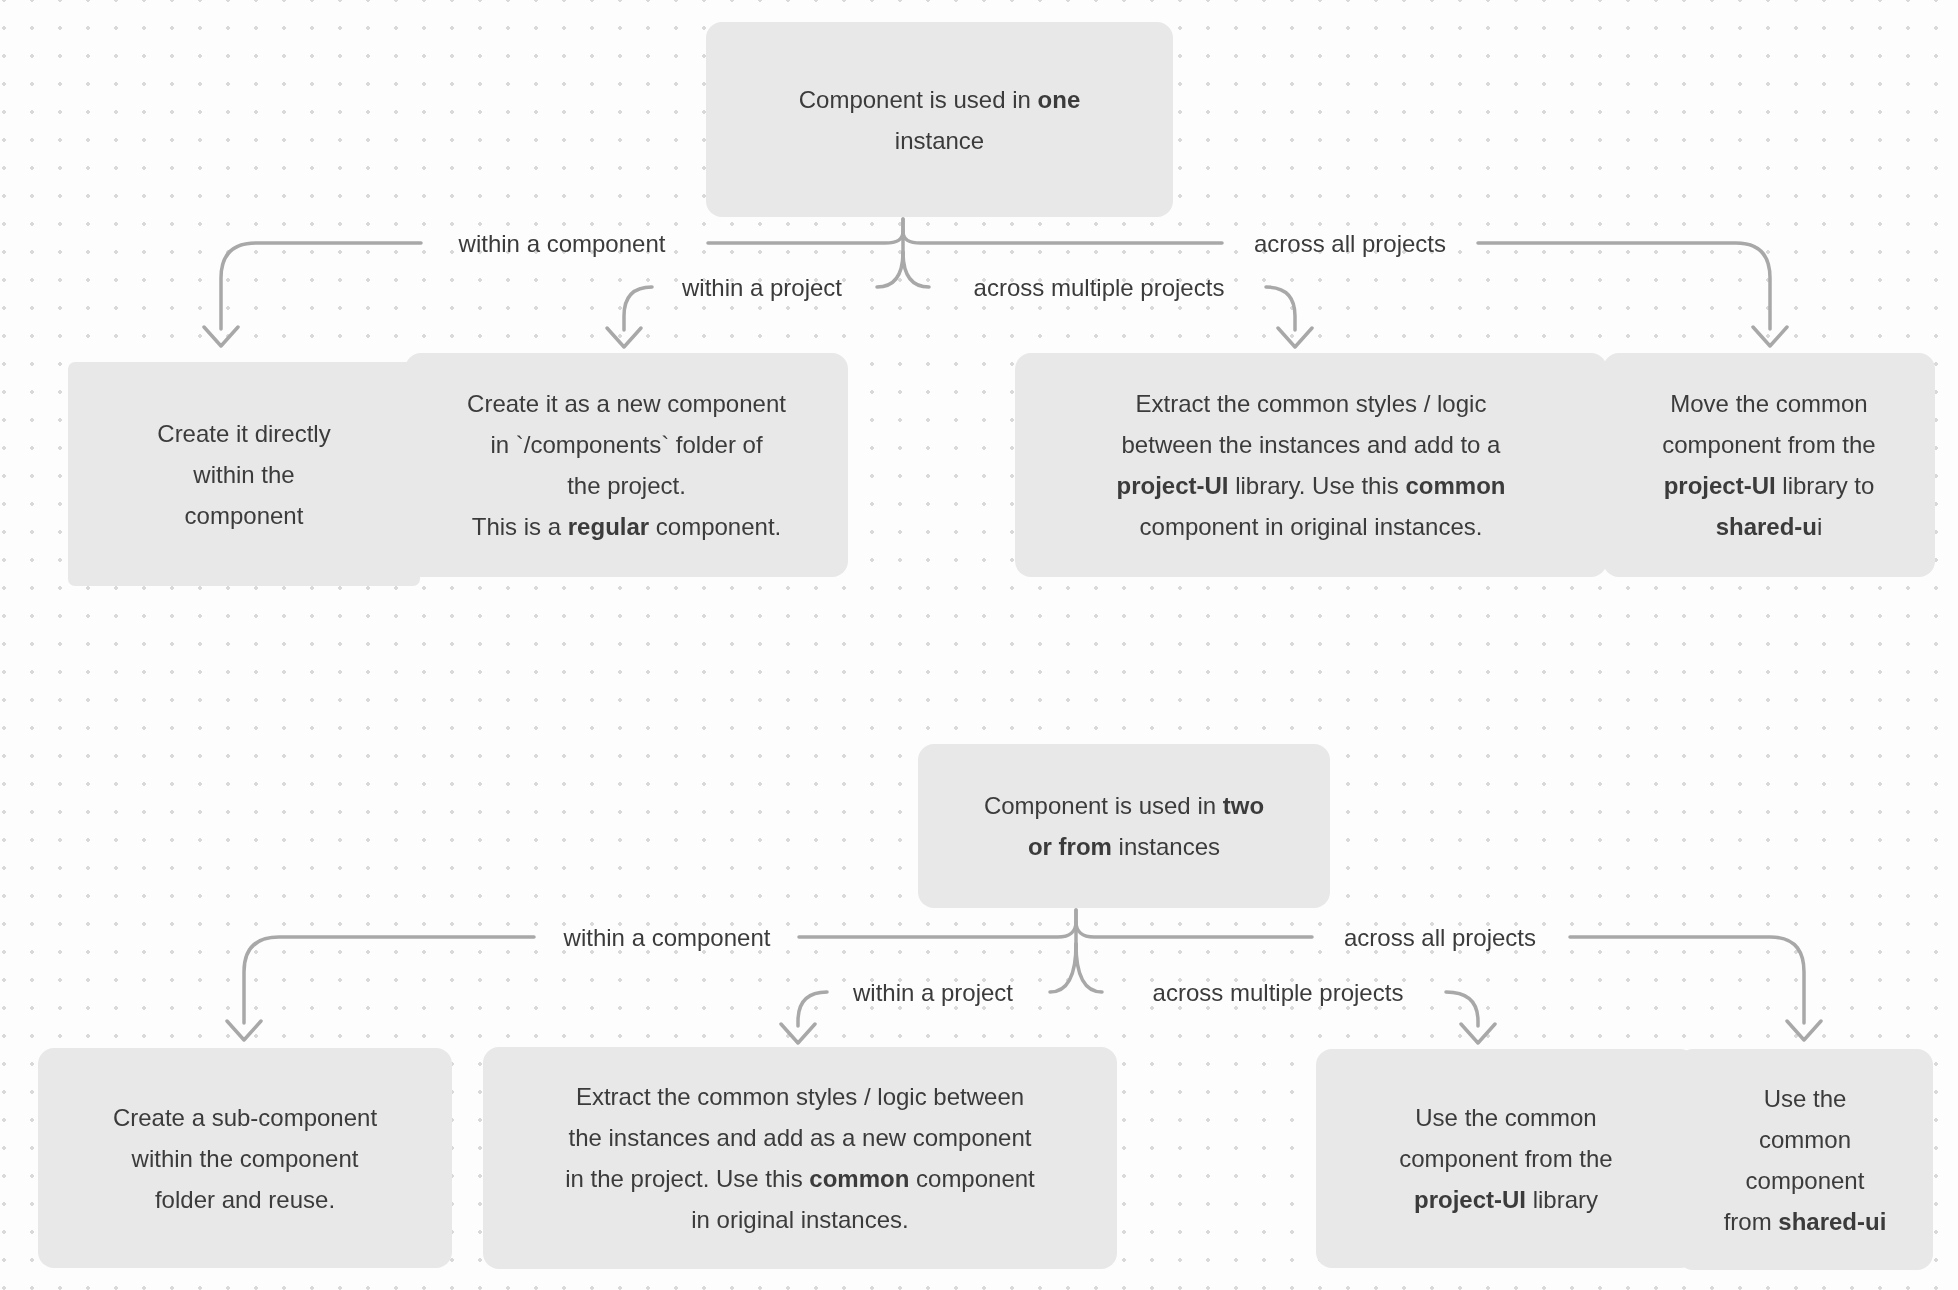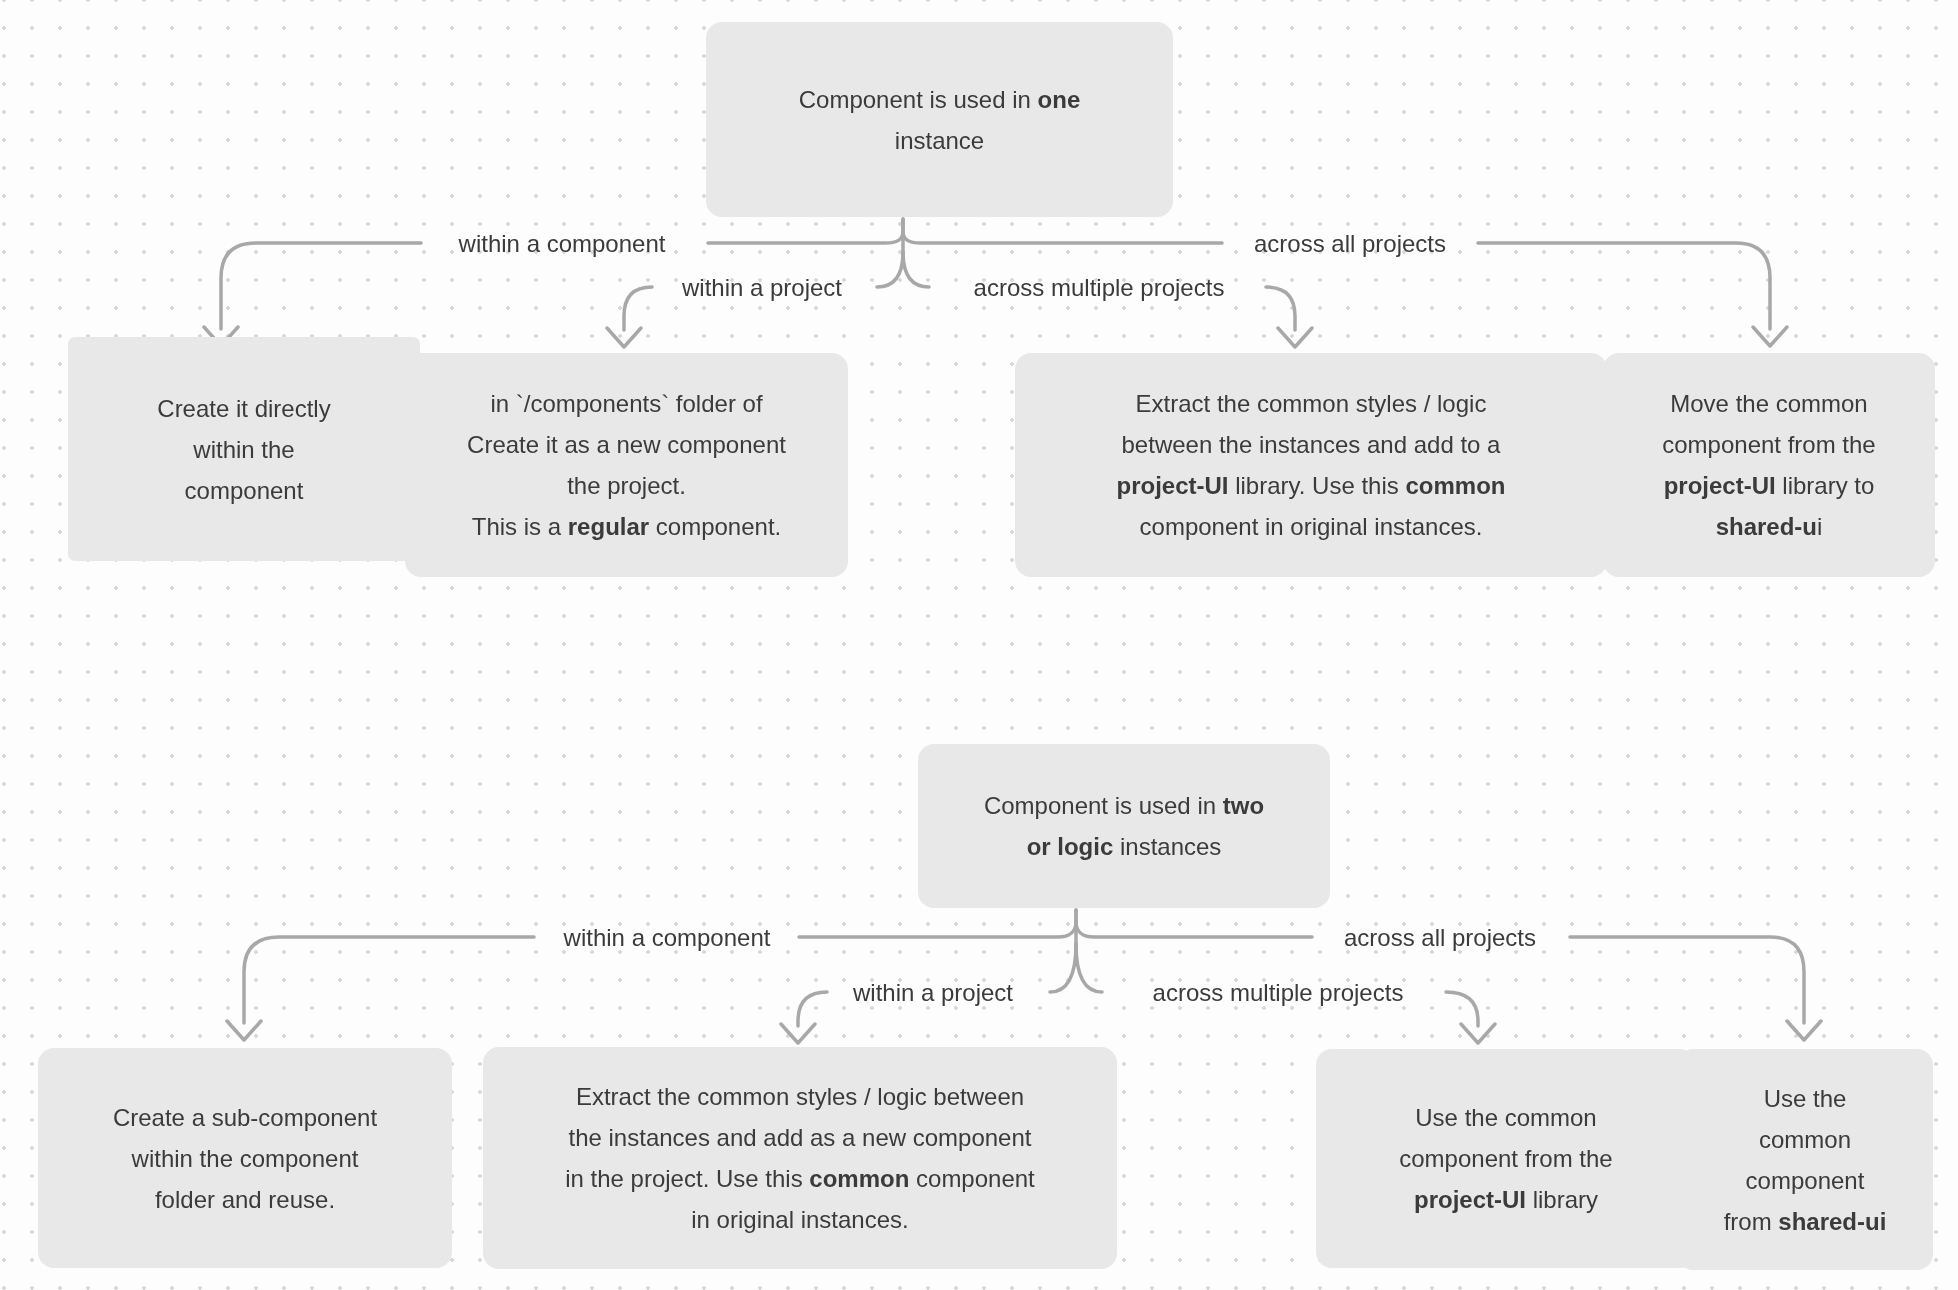--- a/index.html
+++ b/index.html
@@ -53,21 +53,21 @@
   .edge-label{
     position:absolute;
     transform:translate(-50%,-50%);
     color:var(--text-color);
     font-size:24px;
     white-space:nowrap;
     line-height:30px;
   }
   
   .t1-root  {left:706px; top:22px;  width:467px; height:195px;}
-  .t1-b0    {left:68px;  top:337px; width:352px; height:224px;border-radius:7px;}
+  .t1-b0    {left:68px;  top:362px; width:352px; height:224px;border-radius:7px;}
   .t1-b1    {left:405px; top:353px; width:443px; height:224px;}
   .t1-b2    {left:1015px;top:353px; width:592px; height:224px;}
   .t1-b3    {left:1603px;top:353px; width:332px; height:224px;}
   .t1-lbl-wc {left:562px; top:244px;}
   .t1-lbl-wp {left:762px; top:288px;}
   .t1-lbl-amp{left:1099px;top:288px;}
   .t1-lbl-aap{left:1350px;top:244px;}
   
   .t2-root  {left:870px; top:744px; width:412px; height:164px;margin-left:48px;}
   .t2-b0    {left:38px;  top:1048px;width:414px; height:220px;}
@@ -121,22 +121,22 @@
 
   <div class="node t1-b0">
     <div class="node-text">
         <div>Create it directly</div>
         <div>within the</div>
         <div>component</div>
       </div>
   </div>
   <div class="node t1-b1">
     <div class="node-text">
+        <div>Create it as a new component</div>
         <div>in `/components` folder of</div>
-        <div>Create it as a new component</div>
         <div>the project.</div>
         <div>This is a <b>regular</b> component.</div>
       </div>
   </div>
   <div class="node t1-b2">
     <div class="node-text">
         <div>Extract the common styles / logic</div>
         <div>between the instances and add to a</div>
         <div><b>project-UI</b> library. Use this <b>common</b></div>
         <div>component in original instances.</div>
@@ -147,21 +147,21 @@
         <div>Move the common</div>
         <div>component from the</div>
         <div><b>project-UI</b> library to</div>
         <div><b>shared-u</b>i</div>
       </div>
   </div>
 
   <div class="node t2-root">
     <div class="node-text">
         <div>Component is used in <b>two</b></div>
-        <div><b>or logic</b> instances</div>
+        <div><b>or from</b> instances</div>
       </div>
   </div>
 
   <div class="edge-label t2-lbl-wc">within a component</div>
   <div class="edge-label t2-lbl-wp">within a project</div>
   <div class="edge-label t2-lbl-amp">across multiple projects</div>
   <div class="edge-label t2-lbl-aap">across all projects</div>
 
   <div class="node t2-b0">
     <div class="node-text">

